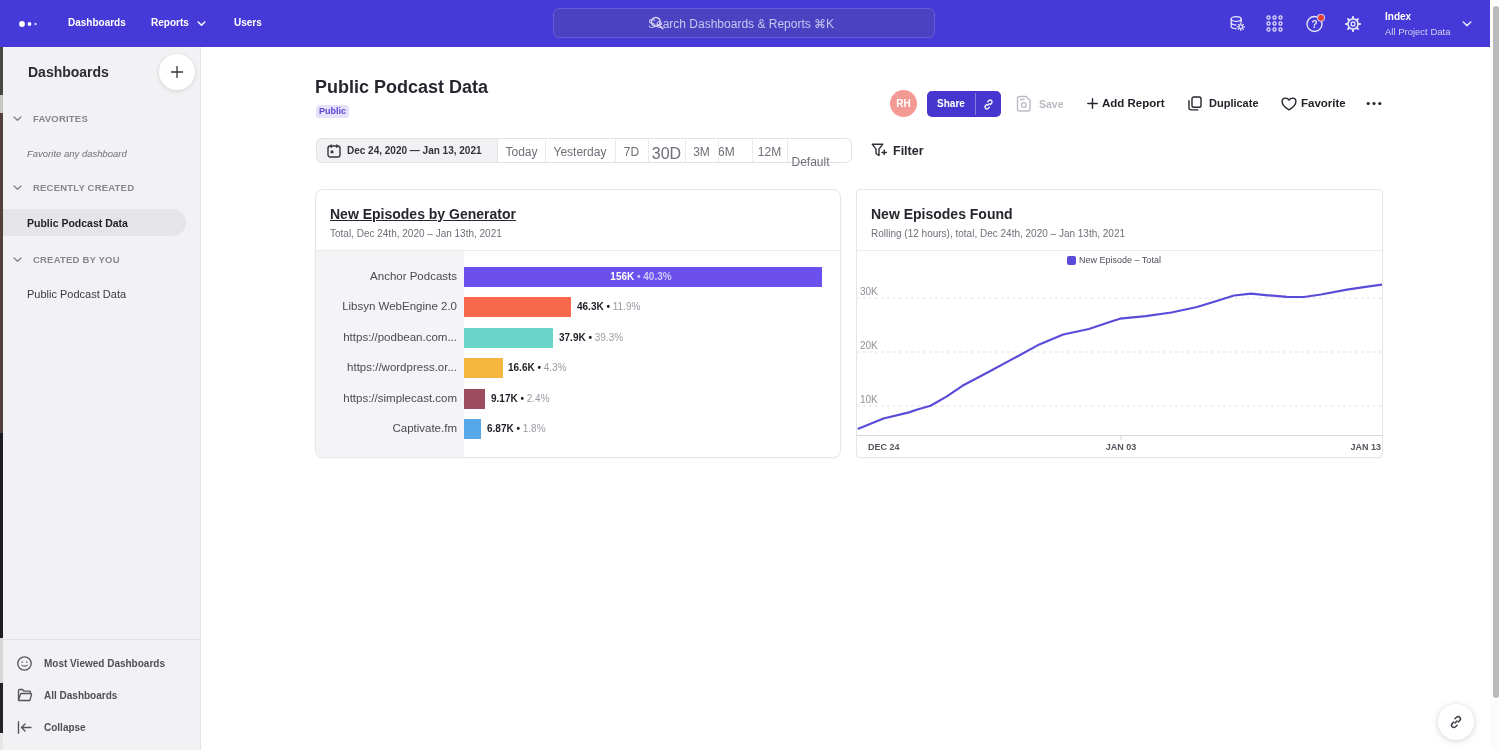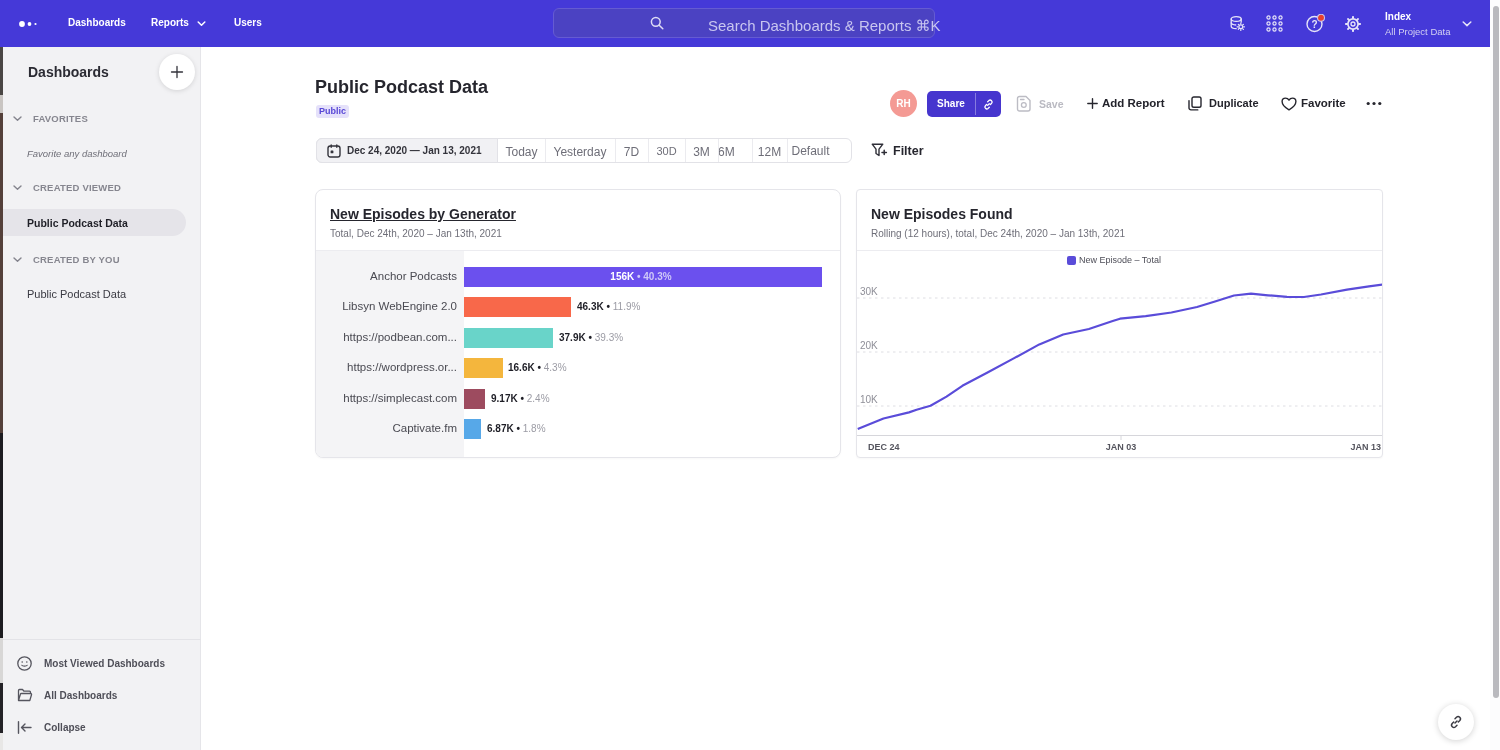--- a/index.html
+++ b/index.html
@@ -22,21 +22,21 @@
 <svg class="abs" style="left:197px;top:21px;" width="9" height="6" viewBox="0 0 9 6">
     <path d="M1.2 1 L4.5 4.2 L7.8 1" stroke="#fff" stroke-width="1.5" fill="none" stroke-linecap="round" stroke-linejoin="round"></path>
   </svg>
 <div class="abs" style="left:234px;top:17px;color:#fff;font-size:10px;font-weight:700;text-align:center;">Users</div>
 
 <div class="abs" style="left:553px;top:8px;width:382px;height:30px;background:#4B42C2;border:1px solid #655BD2;border-radius:6px;"></div>
 <svg class="abs" style="left:650px;top:16px;" width="14" height="14" viewBox="0 0 14 14">
     <circle cx="5.8" cy="5.8" r="4.4" stroke="#DEDCF5" stroke-width="1.5" fill="none"></circle>
     <path d="M9.2 9.2 L12.8 12.8" stroke="#DEDCF5" stroke-width="1.5" stroke-linecap="round"></path>
   </svg>
-<div class="abs" style="left:708px;top:17px;color:#C9C6F0;font-size:15px;">Search Dashboards &amp; Reports ⌘K</div>
+<div class="abs" style="left:648px;top:17px;color:#C9C6F0;font-size:12px;">Search Dashboards &amp; Reports ⌘K</div>
 
 <svg class="abs" style="left:1229px;top:15px;" width="17" height="17" viewBox="0 0 17 17">
   <ellipse cx="7.2" cy="4" rx="5" ry="2.4" stroke="#E6E4F8" stroke-width="1.3" fill="none"></ellipse>
   <path d="M2.2 4 V11.3 C2.2 12.6 4.4 13.7 7.2 13.7 M12.2 4 V7.2" stroke="#E6E4F8" stroke-width="1.3" fill="none" stroke-linecap="round"></path>
   <path d="M2.2 7.6 C2.2 8.9 4.4 10 7.2 10" stroke="#E6E4F8" stroke-width="1.3" fill="none"></path>
   <circle cx="11.8" cy="11.8" r="1.9" stroke="#E6E4F8" stroke-width="1.2" fill="none"></circle>
   <g stroke="#E6E4F8" stroke-width="1.2" stroke-linecap="round">
       <path d="M11.8 9 v-0.9"></path>
       <path d="M11.8 15.5 v-0.9"></path>
       <path d="M9 11.8 h-0.9"></path>
@@ -96,21 +96,21 @@
 
 <svg class="abs" style="left:13px;top:116px;" width="9" height="6" viewBox="0 0 9 6">
     <path d="M1 1 L4.5 4.3 L8 1" stroke="#84848D" stroke-width="1.4" fill="none" stroke-linecap="round" stroke-linejoin="round"></path>
   </svg>
 <div class="abs" style="left:33px;top:113px;color:#86868F;font-size:9.5px;font-weight:700;letter-spacing:0.2px;">FAVORITES</div>
 <div class="abs" style="left:27px;top:148px;color:#6F6F78;font-size:9.5px;font-style:italic;">Favorite any dashboard</div>
 
 <svg class="abs" style="left:13px;top:185px;" width="9" height="6" viewBox="0 0 9 6">
     <path d="M1 1 L4.5 4.3 L8 1" stroke="#84848D" stroke-width="1.4" fill="none" stroke-linecap="round" stroke-linejoin="round"></path>
   </svg>
-<div class="abs" style="left:33px;top:182px;color:#86868F;font-size:9.5px;font-weight:700;letter-spacing:0.2px;">CREATED VIEWED</div>
+<div class="abs" style="left:33px;top:182px;color:#86868F;font-size:9.5px;font-weight:700;letter-spacing:0.2px;">RECENTLY CREATED</div>
 <div class="abs" style="left:0;top:209px;width:186px;height:27px;background:#E5E4E9;border-radius:0 14px 14px 0;"></div>
 <div class="abs" style="left:27px;top:217px;color:#1F1F27;font-size:10.5px;font-weight:700;">Public Podcast Data</div>
 
 <svg class="abs" style="left:13px;top:257px;" width="9" height="6" viewBox="0 0 9 6">
     <path d="M1 1 L4.5 4.3 L8 1" stroke="#84848D" stroke-width="1.4" fill="none" stroke-linecap="round" stroke-linejoin="round"></path>
   </svg>
 <div class="abs" style="left:33px;top:254px;color:#86868F;font-size:9.5px;font-weight:700;letter-spacing:0.2px;">CREATED BY YOU</div>
 <div class="abs" style="left:27px;top:288px;color:#3A3A42;font-size:11px;">Public Podcast Data</div>
 
 <div class="abs" style="left:0;top:639px;width:201px;height:1px;background:#E3E3E7;"></div>
@@ -182,25 +182,25 @@
 <div class="abs" style="left:316px;top:138px;width:182px;height:25px;background:#F1F1F4;border:1px solid #E2E2E7;border-radius:6px 0 0 6px;"></div>
 <svg class="abs" style="left:327px;top:144px;" width="14" height="14" viewBox="0 0 14 14">
     <rect x="1" y="2" width="12" height="11" rx="2.2" stroke="#33333B" stroke-width="1.4" fill="none"></rect>
     <path d="M4.2 0.9 V3.3 M9.8 0.9 V3.3" stroke="#33333B" stroke-width="1.4" stroke-linecap="round"></path>
     <rect x="3.6" y="6.5" width="2.8" height="2.8" rx="0.6" fill="#33333B"></rect>
   </svg>
 <div class="abs" style="left:347px;top:145px;color:#33333B;font-size:10px;font-weight:700;">Dec 24, 2020 — Jan 13, 2021</div>
 <div class="abs" style="left:498px;top:145px;width:47px;text-align:center;color:#6E6E78;font-size:12px;">Today</div>
 <div class="abs" style="left:545px;top:145px;width:70px;text-align:center;color:#6E6E78;font-size:12px;">Yesterday</div>
 <div class="abs" style="left:615px;top:145px;width:33px;text-align:center;color:#6E6E78;font-size:12px;">7D</div>
-<div class="abs" style="left:648px;top:145px;width:37px;text-align:center;color:#6E6E78;font-size:11px;">30D</div>
+<div class="abs" style="left:648px;top:145px;width:37px;text-align:center;color:#6E6E78;font-size:16px;">30D</div>
 <div class="abs" style="left:685px;top:145px;width:33px;text-align:center;color:#6E6E78;font-size:12px;">3M</div>
 <div class="abs" style="left:718px;top:145px;width:34px;text-align:left;color:#6E6E78;font-size:12px;">6M</div>
 <div class="abs" style="left:752px;top:145px;width:35px;text-align:center;color:#6E6E78;font-size:12px;">12M</div>
-<div class="abs" style="left:787px;top:144px;width:47px;text-align:center;color:#6E6E78;font-size:12px;">Default</div>
+<div class="abs" style="left:787px;top:155px;width:47px;text-align:center;color:#6E6E78;font-size:12px;">Default</div>
 <div class="abs" style="left:545px;top:139px;width:1px;height:23px;background:#EBEBEF;"></div>
 <div class="abs" style="left:615px;top:139px;width:1px;height:23px;background:#EBEBEF;"></div>
 <div class="abs" style="left:648px;top:139px;width:1px;height:23px;background:#EBEBEF;"></div>
 <div class="abs" style="left:685px;top:139px;width:1px;height:23px;background:#EBEBEF;"></div>
 <div class="abs" style="left:718px;top:139px;width:1px;height:23px;background:#EBEBEF;"></div>
 <div class="abs" style="left:752px;top:139px;width:1px;height:23px;background:#EBEBEF;"></div>
 <div class="abs" style="left:787px;top:139px;width:1px;height:23px;background:#EBEBEF;"></div>
 
 <svg class="abs" style="left:871px;top:143px;" width="17" height="16" viewBox="0 0 17 16">
     <path d="M1.2 1.2 H11.8 L8 6.2 V12.5 L5 10.5 V6.2z" stroke="#2F2F38" stroke-width="1.4" fill="none" stroke-linejoin="round"></path>

